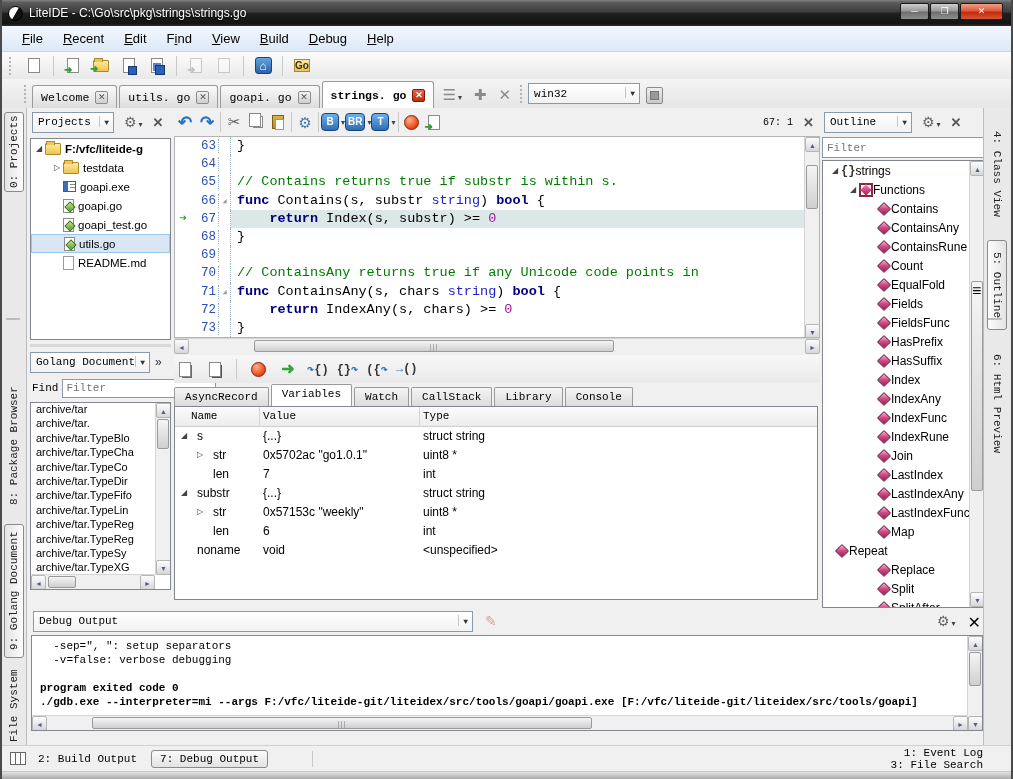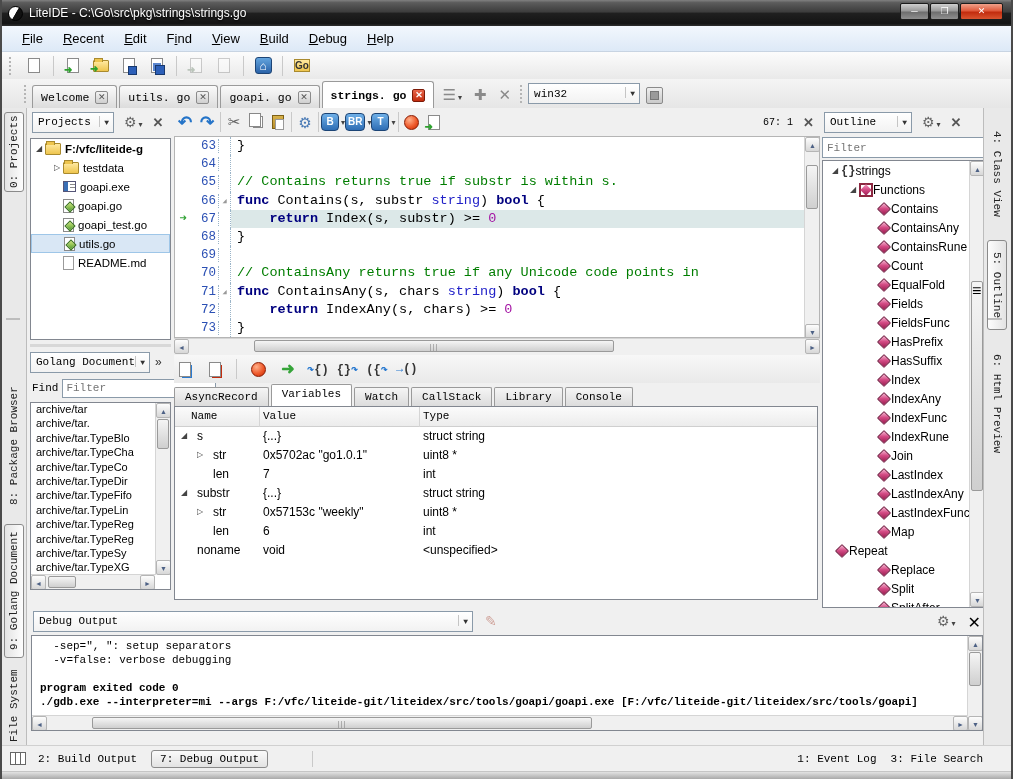--- a/index.html
+++ b/index.html
@@ -203,21 +203,21 @@
   #bot-vscroll{right:0;top:0;height:95px;}
   #bot-hscroll{left:0;bottom:0;width:936px;}
 
   
   #statusbar{position:absolute;left:0;top:745px;width:100%;height:26px;background:#f0f0f0;border-top:1px solid #d0d0d0;
     display:flex;align-items:center;font-family:"Liberation Mono",monospace;font-size:11px;}
   #sb-icon{width:16px;height:13px;border:1px solid #666;background:#fff;margin:0 12px 0 8px;position:relative;}
   #sb-icon::before{content:"";position:absolute;left:4px;top:0;width:1px;height:100%;background:#666;box-shadow:5px 0 0 #666;}
   .sb-lbl{margin-right:14px;white-space:nowrap;}
   .sb-lbl.btn{border:1px solid #8a8a8a;border-radius:3px;background:linear-gradient(#fafafa,#e2e2e2);padding:2px 8px;}
-  #sb-right{margin-left:auto;display:flex;align-items:flex-end;margin-right:14px;}
+  #sb-right{margin-left:auto;display:flex;align-items:flex-end;margin-right:14px;flex-direction:column;}
   #sb-sep{width:1px;height:16px;background:#c9c9c9;margin:0 280px 0 30px;}
   #bottom-edge{position:absolute;left:0;top:771px;width:100%;height:8px;
     background:linear-gradient(#e2e2e2,#a9a9a9);border-top:1px solid #c5c5c5;}
 </style>
 </head>
 <body>
 
 <div id="win">
 
   <div id="titlebar">

